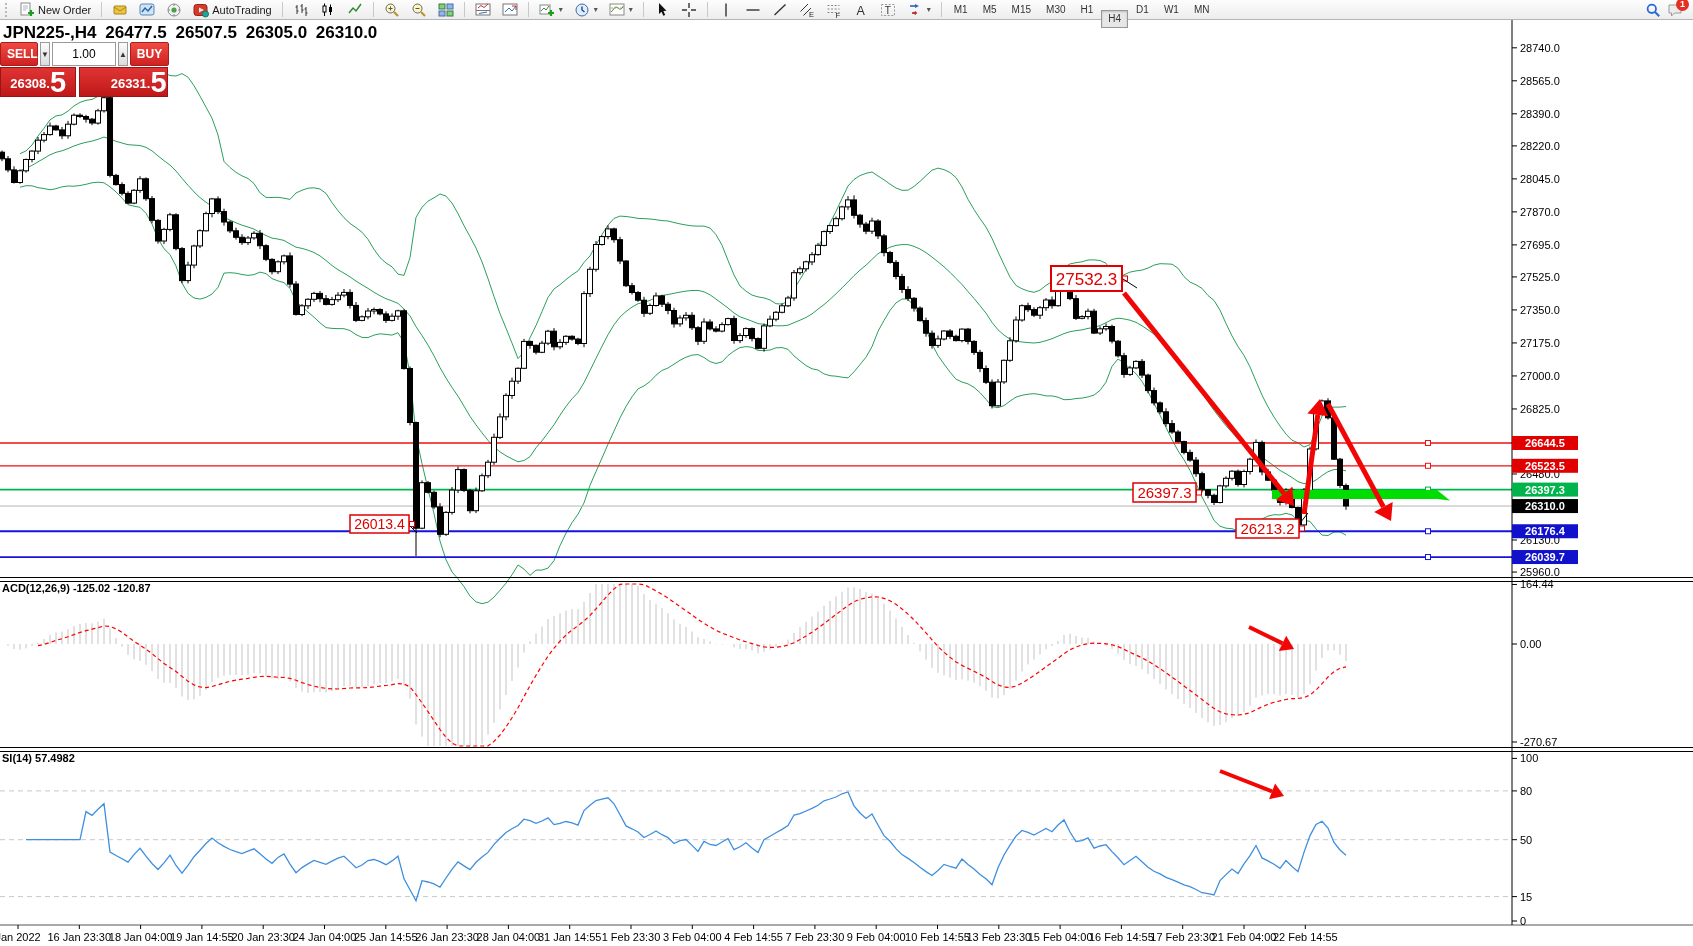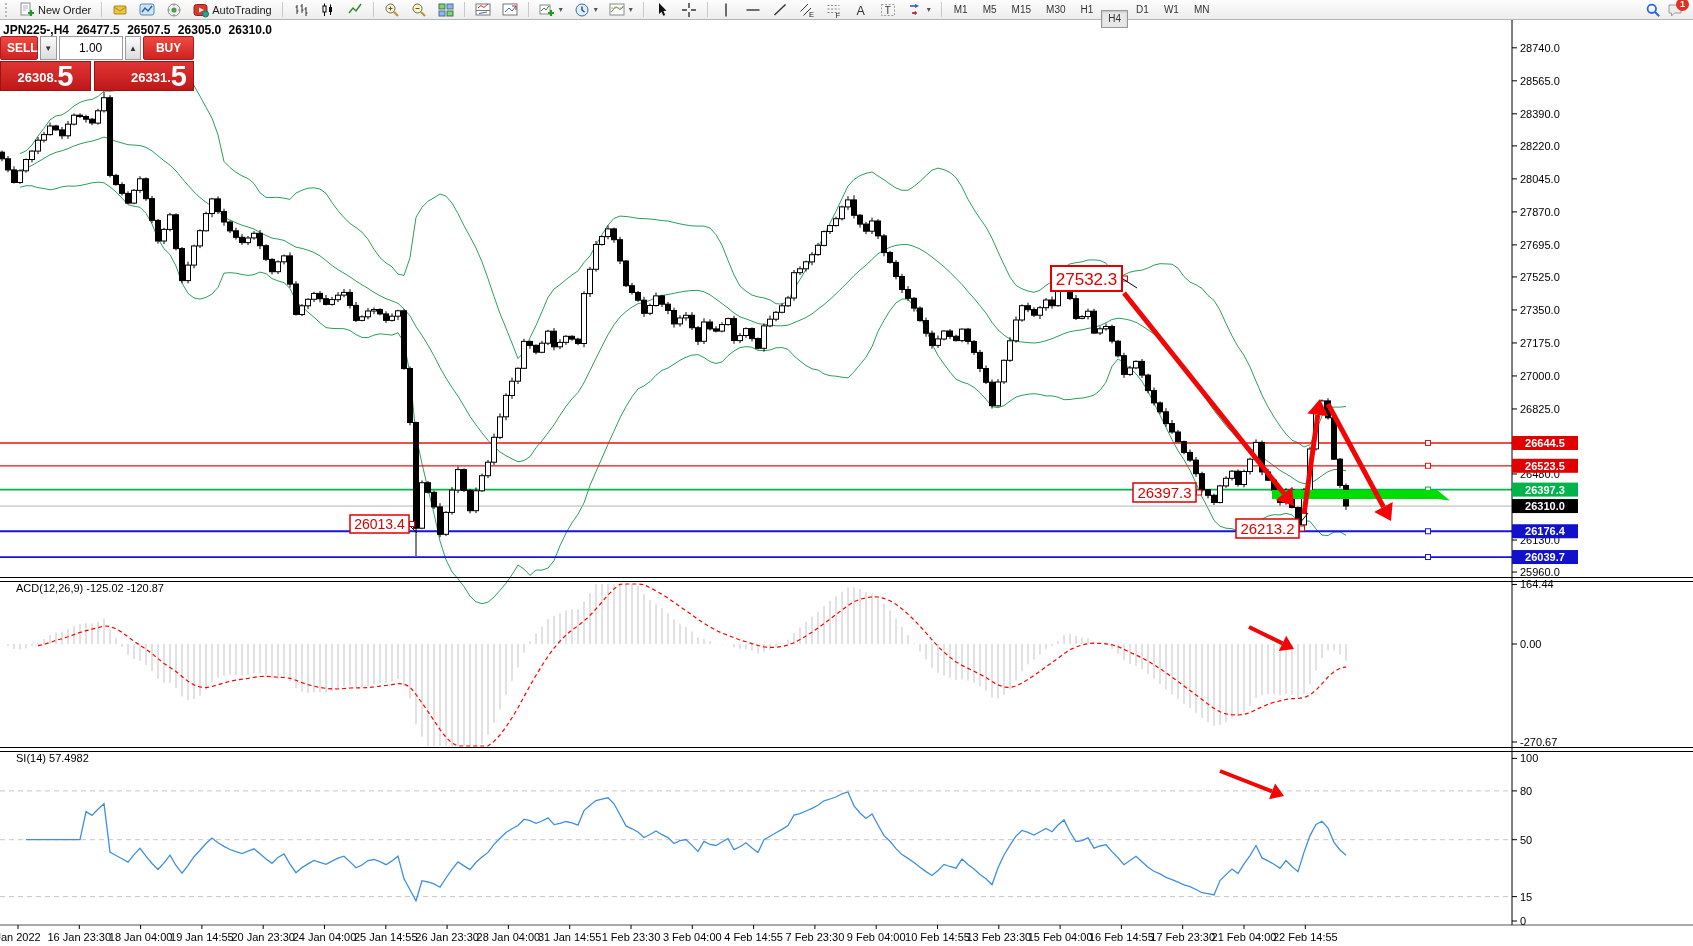--- a/index.html
+++ b/index.html
@@ -15,41 +15,41 @@
         font-size:11px;color:#1a1a1a;cursor:default;font-family:inherit;}
   .icn{width:16px;height:16px;display:block;}
   .caret{font-size:8px;color:#555;margin-left:1px;}
   .tf{height:18px;padding:0 6px;font-size:10px;color:#333;background:transparent;border:1px solid transparent;font-family:inherit;}
   .tf.active{background:#e7e7e7;border:1px solid #979797;box-shadow:inset 0 1px 2px rgba(0,0,0,.18);margin-top:18px;}
   .tb-spacer{flex:1;}
   .chatwrap{position:relative;margin-right:6px;}
   .badge{position:absolute;top:-4px;right:-6px;min-width:13px;height:13px;border-radius:7px;background:#e33022;color:#fff;
          font-size:9px;font-weight:bold;text-align:center;line-height:13px;padding:0 2px;}
   
-  .quote{position:absolute;top:23px;left:3px;z-index:5;font-size:12px;font-weight:bold;color:#000;letter-spacing:0;}
+  .quote{position:absolute;top:23px;left:3px;z-index:5;font-size:17px;font-weight:bold;color:#000;letter-spacing:0;}
   .quote span{margin-right:4px;}
   
-  .tpanel{position:absolute;top:36px;left:0;width:194px;z-index:6;}
+  .tpanel{position:absolute;top:42px;left:0;width:168px;z-index:6;}
   .tp-row{display:flex;height:24px;gap:2px;}
   .tp-btn{color:#fff;font-weight:bold;font-size:12px;border:1px solid #a81e1e;border-radius:2px;
           background:linear-gradient(#ef4a42,#cf2222);font-family:inherit;}
   .tp-sell{width:38px;}
   .tp-buy{width:52px;}
   .spin{width:17px;background:linear-gradient(#fbfbfb,#dcdcdc);border:1px solid #9a9a9a;font-size:8px;color:#333;padding:0;font-family:inherit;}
   .vol{width:64px;border:1px solid #9a9a9a;font-size:12px;text-align:center;padding:0 3px;font-family:inherit;}
   .tp-prices{display:flex;gap:3px;margin-top:1px;}
   .pbox{height:30px;background:linear-gradient(#e03434,#bf1818);border:1px solid #991414;color:#fff;
         display:flex;align-items:flex-end;justify-content:center;padding-bottom:1px;}
   .pbox .sm{font-size:13px;font-weight:bold;line-height:22px;}
   .pbox .bg{font-size:29px;font-weight:bold;line-height:26px;}
   .pbox.left{width:91px;}
   .pbox.right{width:100px;padding-left:30px;}
   
   #chart{position:absolute;top:20px;left:0;z-index:1;}
-  .panel-label{position:absolute;left:16px;z-index:4;font-size:11px;color:#000;}
+  .panel-label{position:absolute;left:2px;z-index:4;font-size:11px;color:#000;font-weight:bold;}
   #macd-label{top:582px;}
   #rsi-label{top:752px;}
   svg text{font-family:"Liberation Sans",sans-serif;}
 </style>
 </head>
 <body>
 
 <div id="app">
 
   <div class="toolbar">

